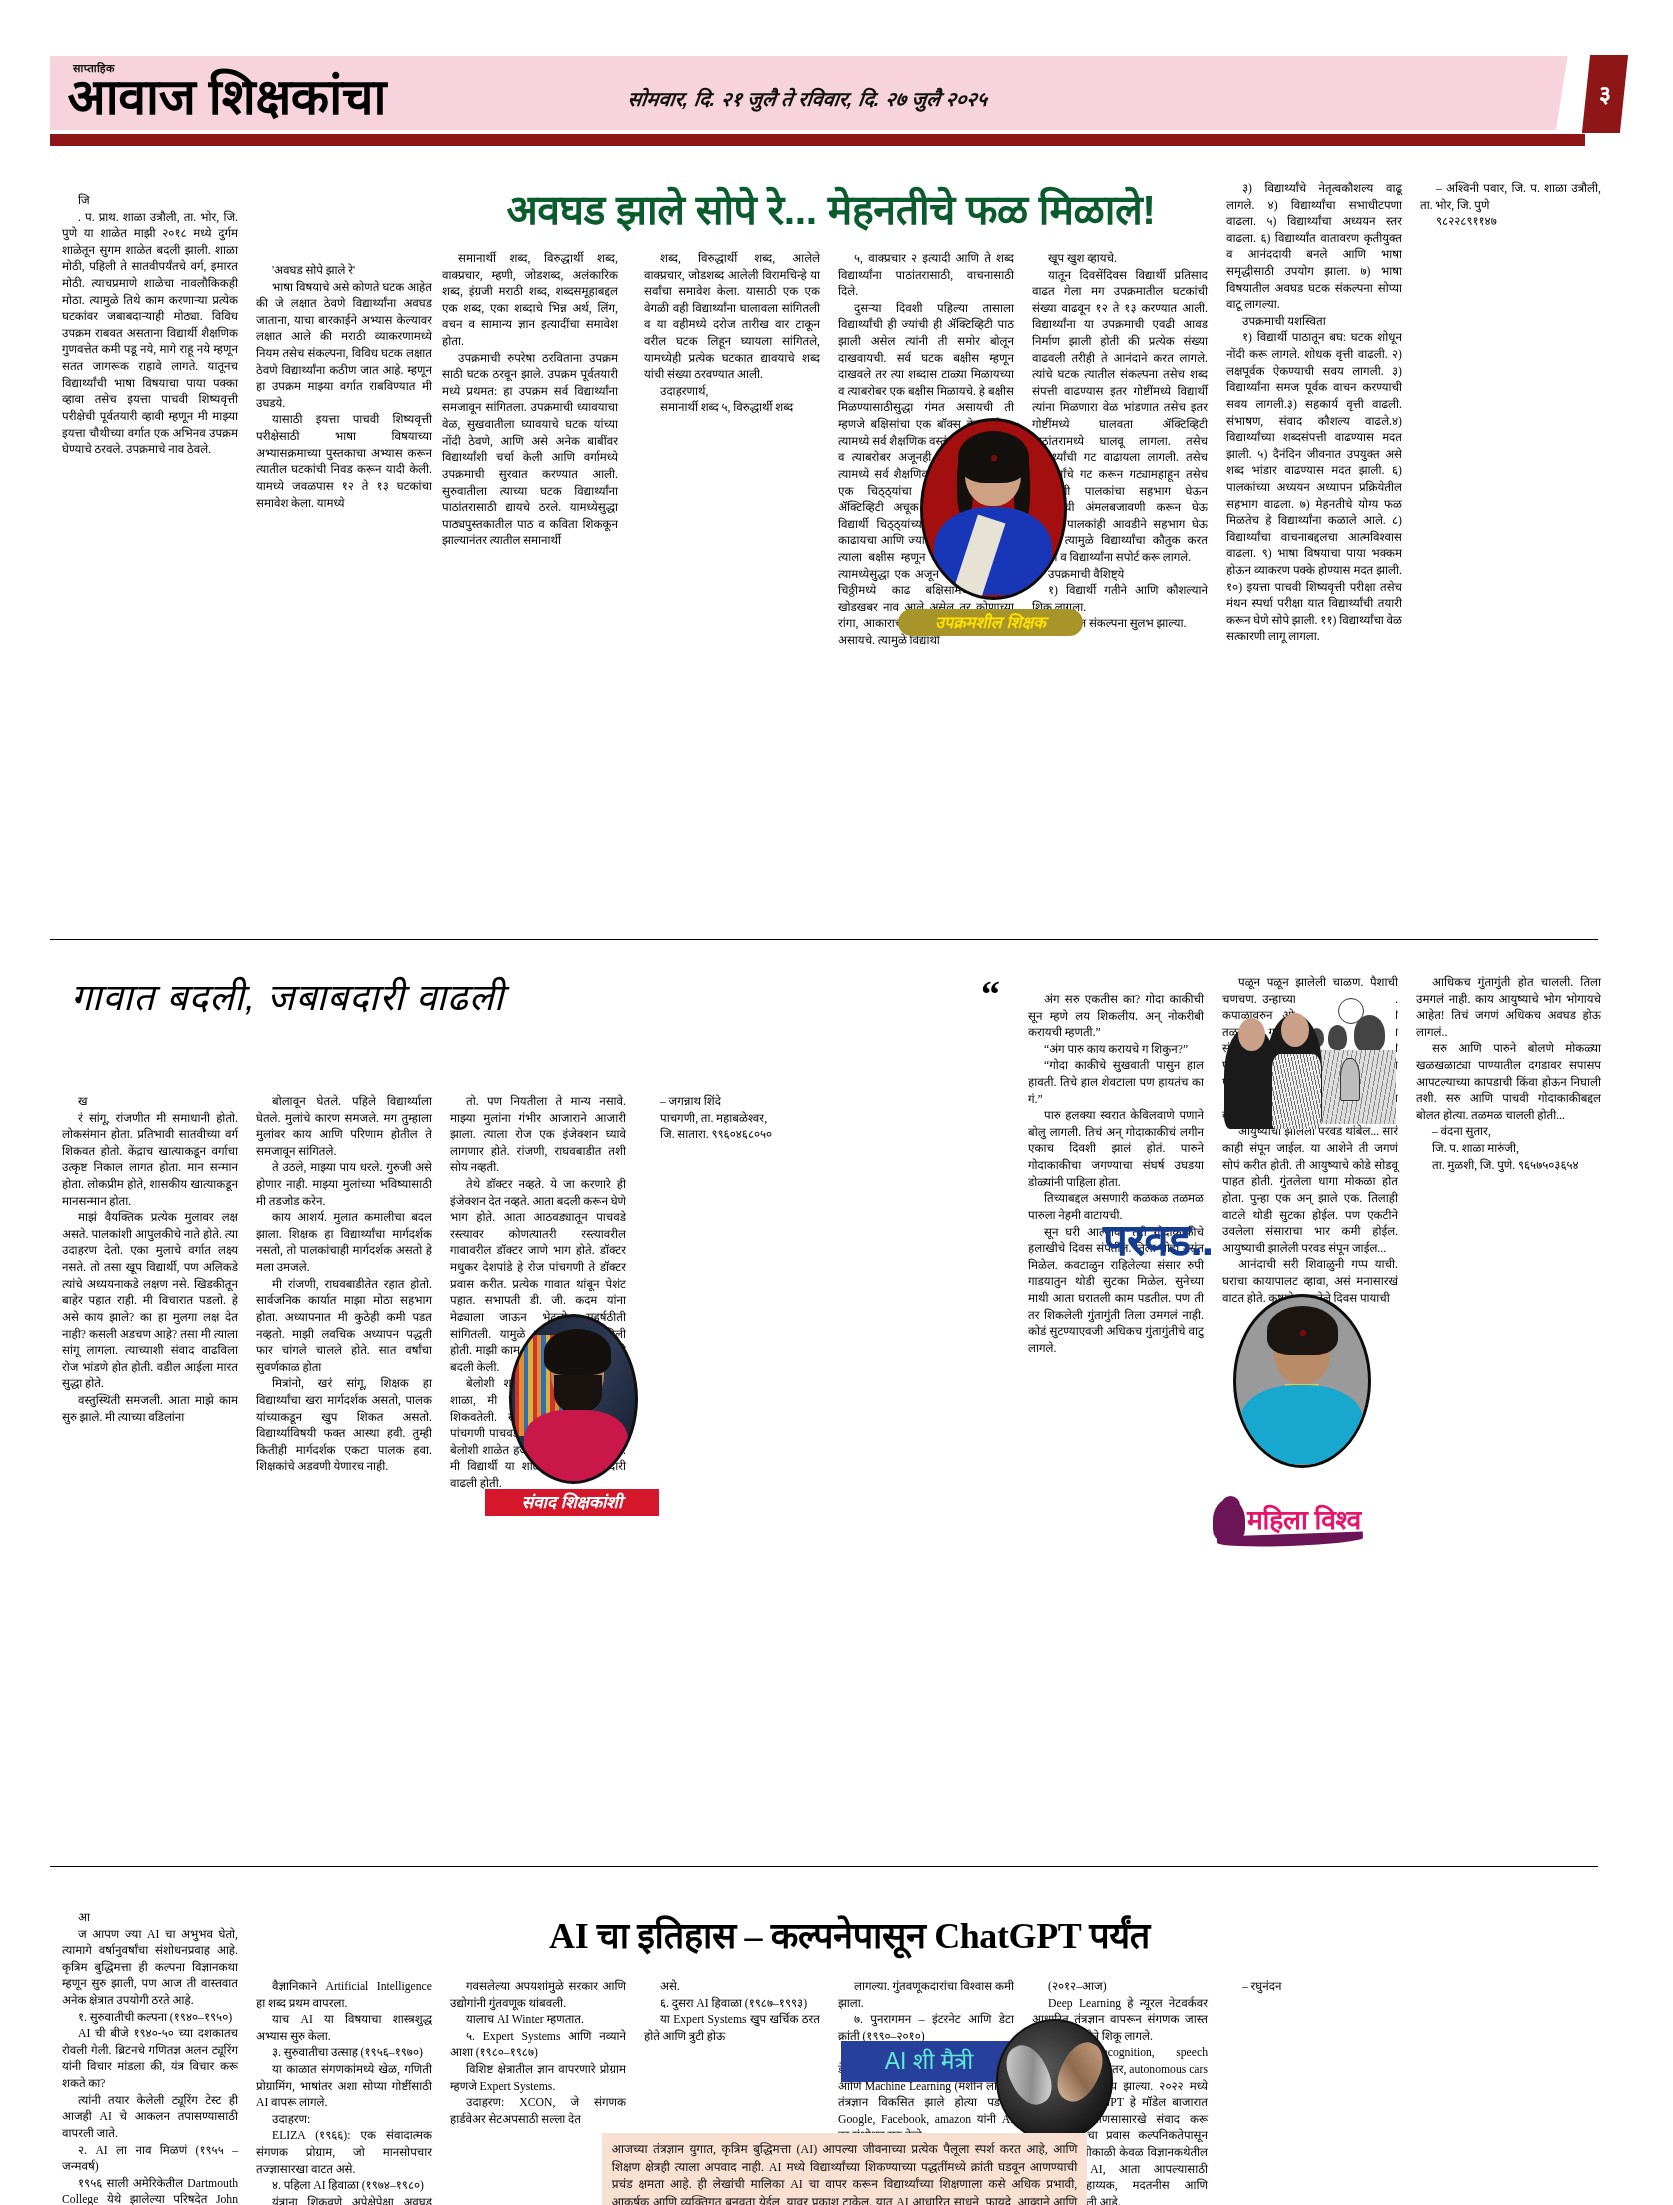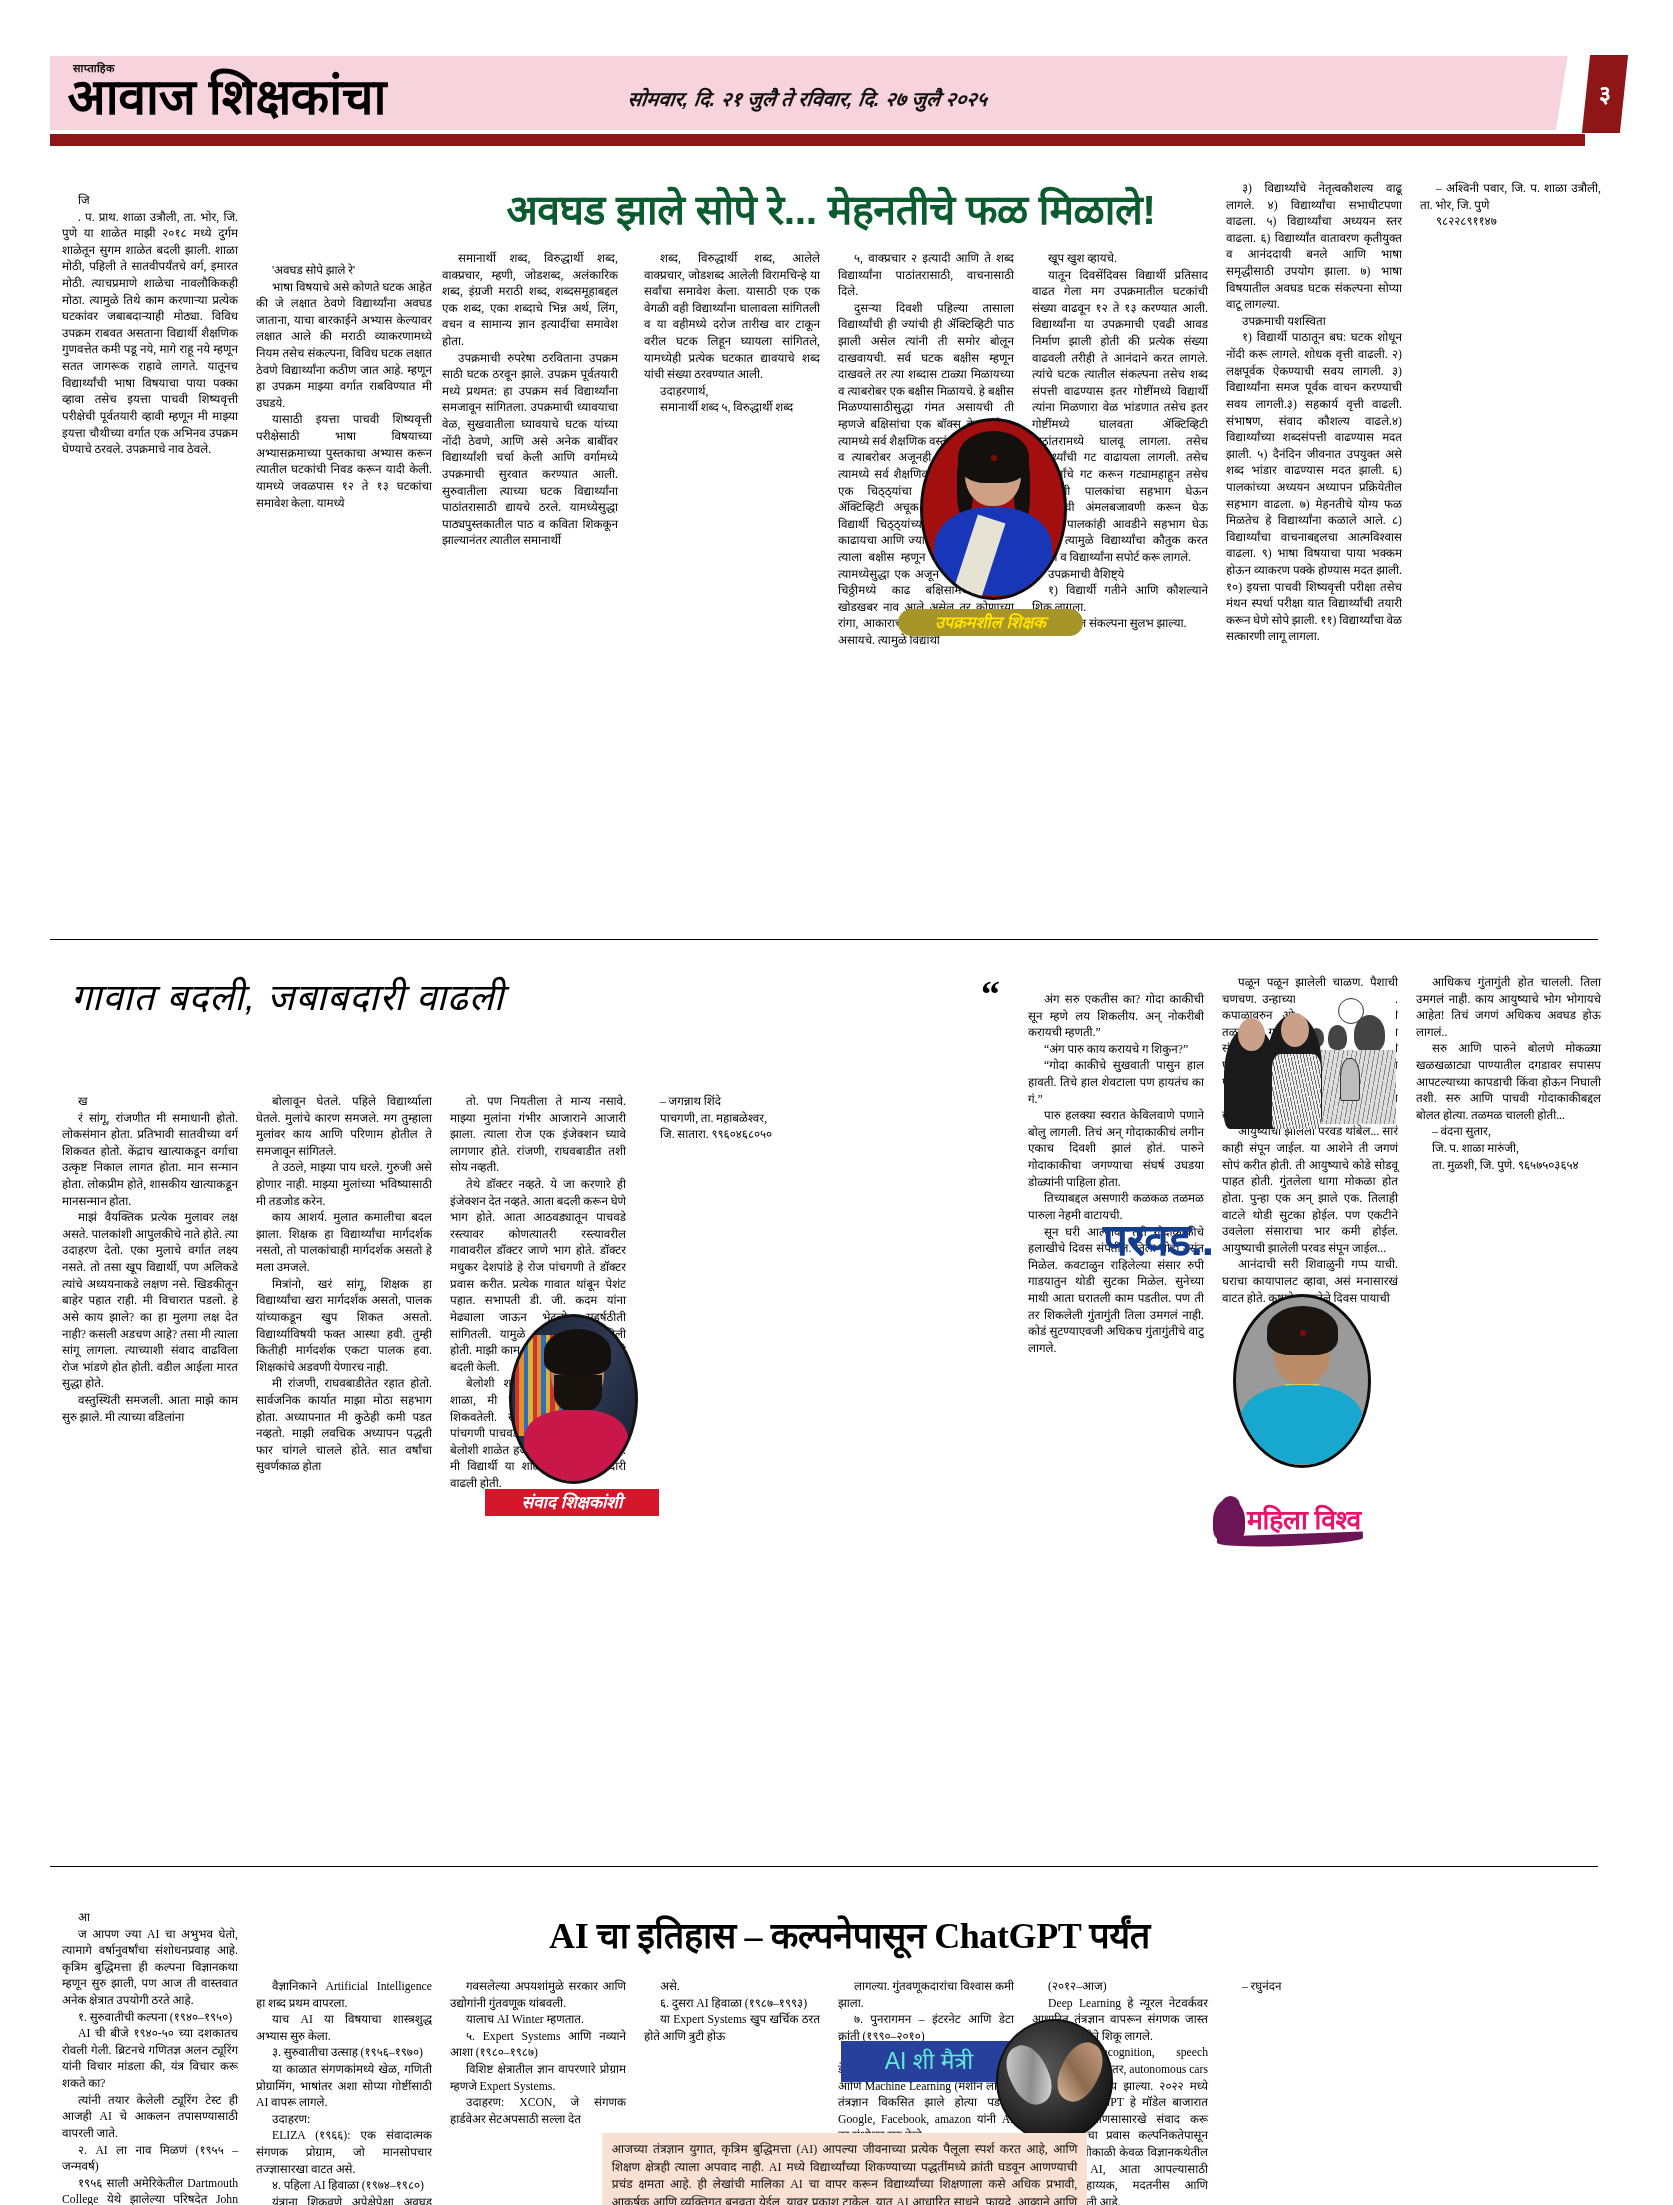--- a/index.html
+++ b/index.html
@@ -404,22 +404,22 @@
       <div style="text-indent: 16px;">    ख</div>
       <div style="text-indent: 16px;">    रं सांगू, रांजणीत मी समाधानी होतो. लोकसंमान होता. प्रतिभावी सातवीच्या वर्ग शिकवत होतो. केंद्राच खात्याकडून वर्गाचा उत्कृष्ट निकाल लागत होता. मान सन्मान होता. लोकप्रीम होते, शासकीय खात्याकडून मानसन्मान होता.</div>
       <div style="text-indent: 16px;">माझं वैयक्तिक प्रत्येक मुलावर लक्ष असते. पालकांशी आपुलकीचे नाते होते. त्या उदाहरण देतो. एका मुलाचे वर्गात लक्ष्य नसते. तो तसा खूप विद्यार्थी, पण अलिकडे त्यांचे अध्ययनाकडे लक्षण नसे. खिडकीतून बाहेर पहात राही. मी विचारात पडलो. हे असे काय झाले? का हा मुलगा लक्ष देत नाही? कसली अडचण आहे? तसा मी त्याला सांगू लागला. त्याच्याशी संवाद वाढविला रोज भांडणे होत होती. वडील आईला मारत सुद्धा होते.</div>
       <div style="text-indent: 16px;">वस्तुस्थिती समजली. आता माझे काम सुरु झाले. मी त्याच्या वडिलांना</div>
       <div style="text-indent: 16px;">  </div>
     </div>
   <div class="col a2c2">
       <div style="text-indent: 16px;">बोलावून घेतले. पहिले विद्यार्थ्याला घेतले. मुलांचे कारण समजले. मग तुम्हाला मुलांवर काय आणि परिणाम होतील ते समजावून सांगितले.</div>
       <div style="text-indent: 16px;">ते उठले, माझ्या पाय धरले. गुरुजी असे होणार नाही. माझ्या मुलांच्या भविष्यासाठी मी तडजोड करेन.</div>
       <div style="text-indent: 16px;">काय आशर्य. मुलात कमालीचा बदल झाला. शिक्षक हा विद्यार्थ्यांचा मार्गदर्शक नसतो, तो पालकांचाही मार्गदर्शक असतो हे मला उमजले.</div>
+      <div style="text-indent: 16px;">मी रांजणी, राघवबाडीतेत रहात होतो. सार्वजनिक कार्यात माझा मोठा सहभाग होता. अध्यापनात मी कुठेही कमी पडत नव्हतो. माझी लवचिक अध्यापन पद्धती फार चांगले चालले होते. सात वर्षांचा सुवर्णकाळ होता</div>
       <div style="text-indent: 16px;">मित्रांनो, खरं सांगू, शिक्षक हा विद्यार्थ्यांचा खरा मार्गदर्शक असतो, पालक यांच्याकडून खुप शिकत असतो. विद्यार्थ्याविषयी फक्त आस्था हवी. तुम्ही कितीही मार्गदर्शक एकटा पालक हवा. शिक्षकांचे अडवणी येणारच नाही.</div>
-      <div style="text-indent: 16px;">मी रांजणी, राघवबाडीतेत रहात होतो. सार्वजनिक कार्यात माझा मोठा सहभाग होता. अध्यापनात मी कुठेही कमी पडत नव्हतो. माझी लवचिक अध्यापन पद्धती फार चांगले चालले होते. सात वर्षांचा सुवर्णकाळ होता</div>
     </div>
   <div class="col a2c3">
       <div style="text-indent: 16px;">तो. पण नियतीला ते मान्य नसावे. माझ्या मुलांना गंभीर आजाराने आजारी झाला. त्याला रोज एक इंजेक्शन घ्यावे लागणार होते. रांजणी, राघवबाडीत तशी सोय नव्हती.</div>
       <div style="text-indent: 16px;">तेथे डॉक्टर नव्हते. ये जा करणारे ही इंजेक्शन देत नव्हते. आता बदली करून घेणे भाग होते. आता आठवड्यातून पाचवडे रस्त्यावर कोणत्यातरी रस्त्यावरील गावावरील डॉक्टर जाणे भाग होते. डॉक्टर मधुकर देशपांडे हे रोज पांचगणी ते डॉक्टर प्रवास करीत. प्रत्येक गावात थांबून पेशंट पहात. सभापती डी. जी. कदम यांना मेढ्याला जाऊन भेटलो. सहर्षठीती सांगितली. यामुळे माझी शाळा पाहिली होती. माझी काम पाहिले आता बेलोशी येथे बदली केली.</div>
       <div style="text-indent: 16px;">बेलोशी शाळा म्हणजे मोठा गावची शाळा, मी या शाळेत सातवी पर्यंत शिकवतेली. सातवा पास माझा मुला पांचगणी पाचवड रस्त्यावर.मी व श्री. कुसुम बेलोशी शाळेत हजर झालो. गावाची शाळा. मी विद्यार्थी या शाळेचा.आता जबाबदारी वाढली होती.</div>
     </div>
   <div class="col a2c4">
       <div style="text-indent: 16px;"></div>
       <div style="text-indent: 16px;">    – जगन्नाथ शिंदे</div>
       <div style="text-indent: 16px;">पाचगणी, ता. महाबळेश्वर,</div>

